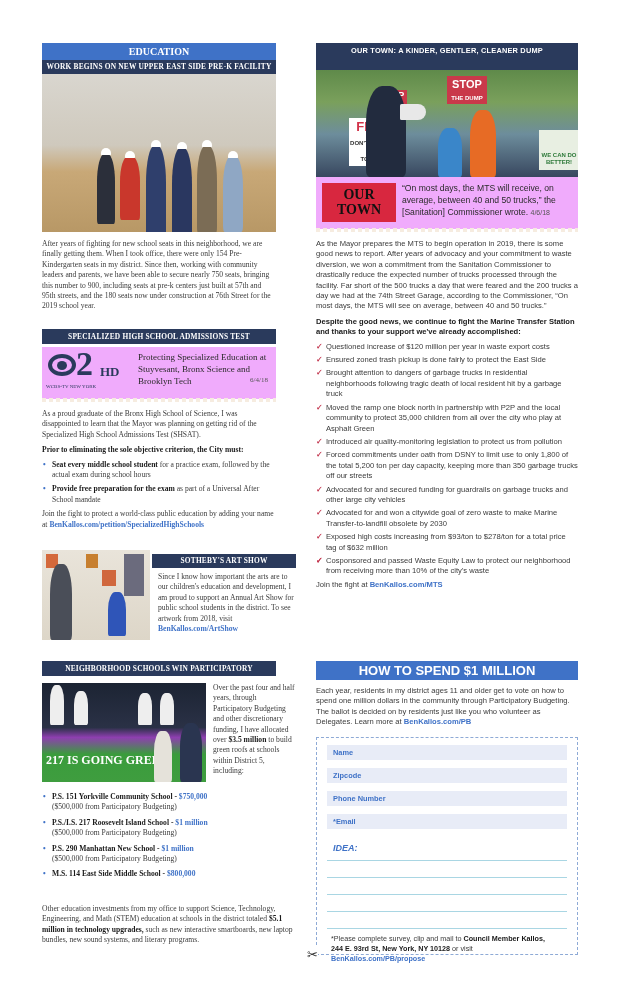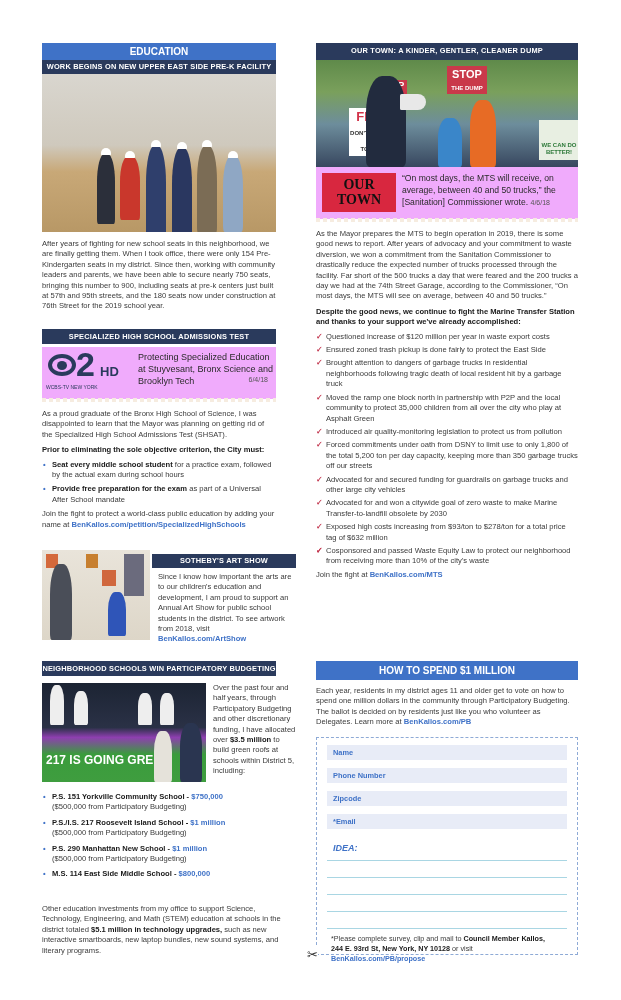--- a/index.html
+++ b/index.html
@@ -1,20 +1,20 @@
 <!DOCTYPE html>
 <html><head>
 <meta charset="utf-8">
 <style>
   * { box-sizing: border-box; margin: 0; padding: 0; }
   html, body { width: 621px; height: 1000px; background: #ffffff; overflow: hidden; }
   body { font-family: "Liberation Sans", sans-serif; color: #333; position: relative; }
 
   .col { position: absolute; }
-  .left { left: 42px; width: 234px; }
+  .left { left: 42px; width: 234px; font-family: Liberation Serif, serif; }
   .right { left: 316px; width: 262px; }
 
   .band-blue { background: #3f72c7; color: #fff; font-weight: bold; text-align: center; }
   .band-navy { background: #2a3a5c; color: #fff; font-weight: bold; text-align: center; letter-spacing: 0.2px; }
 
   .p { font-size: 7.6px; line-height: 10.4px; color: #3a3a3a; }
   .b { font-weight: bold; color: #1a1a1a; margin-top: 44px; }
   .link { font-weight: bold; color: #3f72c7; }
 
   
@@ -128,21 +128,21 @@
     <li style="margin-bottom:5px;"><span class="dot">•</span><span class="b">P.S./I.S. 217 Roosevelt Island School - </span><span class="link">$1 million</span><br><span>($500,000 from Participatory Budgeting)</span></li>
     <li style="margin-bottom:5px;"><span class="dot">•</span><span class="b">P.S. 290 Manhattan New School - </span><span class="link">$1 million</span><br><span>($500,000 from Participatory Budgeting)</span></li>
     <li><span class="dot">•</span><span class="b">M.S. 114 East Side Middle School - </span><span class="link">$800,000</span></li>
   </ul>
   <div class="p" style="position:absolute;left:0;top:243px;width:254px;">
     <span>Other education investments from my office to support Science, Technology, Engineering, and Math (STEM) education at schools in the district totaled </span><span class="b">$5.1 million in technology upgrades,</span><span> such as new interactive smartboards, new laptop bundles, new sound systems, and literary programs.</span>
   </div>
 </div>
 
 <div class="col right" style="top:43px;">
-  <div class="band-navy" style="height:17px;font-size:7.4px;line-height:15px;">OUR TOWN: A KINDER, GENTLER, CLEANER DUMP</div>
+  <div class="band-navy" style="height:27px;font-size:7.4px;line-height:15px;">OUR TOWN: A KINDER, GENTLER, CLEANER DUMP</div>
   <div class="photo photo-mts" style="height:107px;">
     <div class="sign" style="left:0;top:48px;width:50px;height:48px;background:#fff;color:#d2344a;font-size:13px;line-height:14px;padding-top:2px;"><span>FIX IT</span><br><span style="font-size:6px;color:#333;">DON'T ATTEMPT TO SHIFT</span></div>
     <div class="sign" style="left:28px;top:20px;width:30px;height:16px;background:#c9394a;color:#fff;">STOP</div>
     <div class="sign" style="left:98px;top:6px;width:40px;height:28px;background:#c9394a;color:#fff;font-size:11px;line-height:12px;padding-top:2px;"><span>STOP</span><br><span style="font-size:6px;">THE DUMP</span></div>
     <div class="person" style="left:50px;top:16px;width:40px;height:91px;background:#222b3e;"></div>
     <div style="position:absolute;left:84px;top:34px;width:26px;height:16px;background:#e8e8e8;border-radius:2px 10px 10px 2px;"></div>
     <div class="person" style="left:122px;top:58px;width:24px;height:49px;background:#3a86c9;"></div>
     <div class="person" style="left:154px;top:40px;width:26px;height:67px;background:#e76b25;"></div>
     <div class="sign" style="left:190px;top:60px;width:40px;height:40px;background:#e8efe2;color:#2e7a3a;font-size:6px;line-height:7px;padding-top:22px;">WE CAN DO BETTER!</div>
     <div class="sign" style="left:236px;top:44px;width:28px;height:40px;background:#fff;color:#d2344a;font-size:12px;line-height:13px;">WE NO</div>
@@ -169,31 +169,31 @@
     <li><span class="chk">✓</span><span>Exposed high costs increasing from $93/ton to $278/ton for a total price tag of $632 million</span></li>
     <li><span class="chk">✓</span></li>
     <li><span class="chk">✓</span><span>Cosponsored and passed Waste Equity Law to protect our neighborhood from receiving more than 10% of the city's waste</span></li>
   </ul>
   <div class="p">
     <span>Join the fight at </span><a class="link">BenKallos.com/MTS</a>
   </div>
 </div>
 
 <div class="col right" style="top:661px;">
-  <div class="band-blue" style="height:19px;font-size:10px;line-height:19px;">HOW TO SPEND $1 MILLION</div>
+  <div class="band-blue" style="height:19px;font-size:13px;line-height:19px;">HOW TO SPEND $1 MILLION</div>
   <div class="p" style="margin-top:6px;">
     <span>Each year, residents in my district ages 11 and older get to vote on how to spend one million dollars in the community through Participatory Budgeting. The ballot is decided on by residents just like you who volunteer as Delegates. Learn more at </span><a class="link">BenKallos.com/PB</a>
   </div>
 </div>
 
 <div class="form-box" style="left:316px;top:737px;width:262px;height:218px;">
   <div style="height:7px;"></div>
   <div class="field">Name</div>
+  <div class="field">Zipcode</div>
   <div class="field">Phone Number</div>
-  <div class="field">Zipcode</div>
   <div class="field" style="margin-bottom:2px;">*Email</div>
   <div style="margin:14px 10px 0 16px;font-size:9px;font-weight:bold;font-style:italic;color:#3f72c7;height:13px;">IDEA:</div>
   <div>
     <div class="idea-line" style="margin-top:4px;"></div>
     <div class="idea-line" style="margin-top:16px;"></div>
     <div class="idea-line" style="margin-top:16px;"></div>
     <div class="idea-line" style="margin-top:16px;"></div>
     <div class="idea-line" style="margin-top:16px;"></div>
   </div>
   <div class="p" style="margin:5px 8px 0 14px;font-size:7.2px;line-height:10px;">

